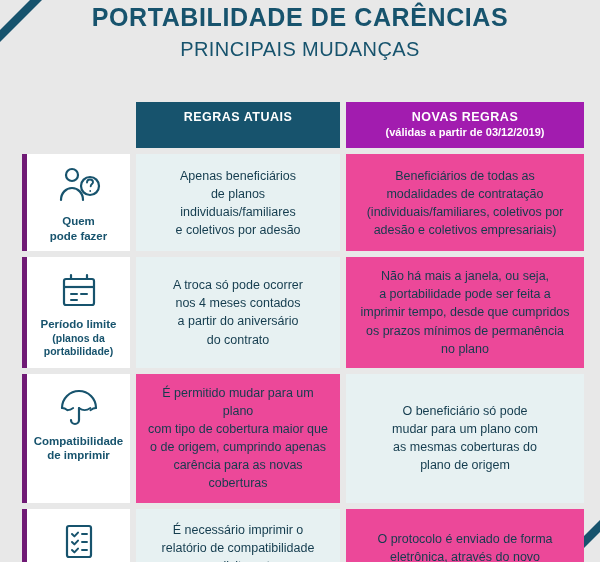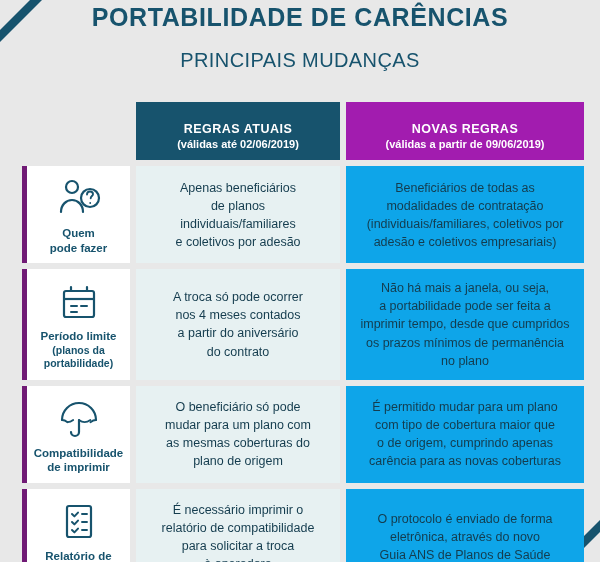--- a/index.html
+++ b/index.html
@@ -56,40 +56,40 @@
     font-size: 25px;
     font-weight: bold;
     letter-spacing: 0.6px;
     line-height: 1.1;
   }
   .title-sub {
     color: #17536d;
     font-size: 20px;
     font-weight: normal;
     letter-spacing: 0.4px;
-    margin-top: 17px;
+    margin-top: 6px;
   }
 
   
   .grid {
     position: absolute;
     top: 102px;
     left: 22px;
     width: 556px;
     display: grid;
     grid-template-columns: 108px 204px 238px;
     grid-auto-rows: auto;
     column-gap: 6px;
     row-gap: 6px;
   }
 
   .hdr {
     color: #ffffff;
     text-align: center;
-    padding: 20px 6px 9px;
+    padding: 8px 6px 9px;
     line-height: 1.25;
   }
   .hdr-title { font-size: 12.5px; font-weight: bold; letter-spacing: 0.5px; }
   .hdr-sub { font-size: 11px; font-weight: bold; }
   .hdr-current { background: #17536d; }
   .hdr-new { background: #a21caf; }
 
   .spacer { background: transparent; }
 
   .rowlabel {
@@ -127,45 +127,44 @@
     font-size: 12.5px;
     line-height: 1.45;
     text-align: center;
     display: flex;
     align-items: center;
     justify-content: center;
     padding: 10px 10px;
     white-space: pre-line;
   }
   .cell-current { background: #e7f1f2; }
-  .cell-new { background: #0ea5e9; }
+  .cell-new { background: #ec4899; }
 </style>
 </head>
 <body>
 
 <div class="corner corner-tl"></div>
 <div class="corner-tl-inner"></div>
 <div class="corner corner-br"></div>
 <div class="corner-br-inner"></div>
 
 <div class="title-wrap">
   <div class="title-main">PORTABILIDADE DE CARÊNCIAS</div>
   <div class="title-sub">PRINCIPAIS MUDANÇAS</div>
 </div>
 
 <div class="grid">
 
   <div class="spacer"></div>
   <div class="hdr hdr-current">
     <div class="hdr-title">REGRAS ATUAIS</div>
-    <div class="hdr-sub">(válidas até 02/06/2019)</div>
   </div>
   <div class="hdr hdr-new">
     <div class="hdr-title">NOVAS REGRAS</div>
-    <div class="hdr-sub">(válidas a partir de 09/06/2019)</div>
+    <div class="hdr-sub">(válidas a partir de 03/12/2019)</div>
   </div>
 
   <div class="rowlabel">
     <div class="ic">
       <svg width="44" height="42" viewBox="0 0 44 42" fill="none" stroke="#17536d" stroke-width="2.2">
         <circle cx="15" cy="9" r="6"></circle>
         <path d="M4 34c0-7 5-12 11-12s11 5 11 12" stroke-linecap="round"></path>
         <circle cx="33" cy="20" r="9"></circle>
         <path d="M30 16.5c0-1.8 1.4-3 3-3s3 1.2 3 2.8c0 1.6-2.3 2-2.3 3.9" stroke-linecap="round" stroke-width="1.9"></path>
         <circle cx="33.2" cy="25" r="0.9" fill="#17536d" stroke="none"></circle>
@@ -217,28 +216,28 @@
         <path d="M4 21c2.8 0 5.6 2.2 5.6 2.2M38 21c-2.8 0-5.6 2.2-5.6 2.2" stroke-linecap="round" stroke-width="1.8"></path>
         <path d="M9.6 23.2C12.4 23.2 15.2 21 15.2 21M21 21c0 0 2.8 2.2 5.6 2.2C29.4 23.2 32.4 21 32.4 21" stroke-linecap="round" stroke-width="1.8"></path>
         <path d="M21 21v12c0 2.2-1.8 4-4 4s-4-1.8-4-4" stroke-linecap="round"></path>
       </svg>
     </div>
     <div class="lbl">
       <span>Compatibilidade</span><br>
       <span>de imprimir</span>
     </div>
   </div>
+  <div class="cell cell-new">É permitido mudar para um plano
+com tipo de cobertura maior que
+o de origem, cumprindo apenas
+carência para as novas coberturas</div>
   <div class="cell cell-current">O beneficiário só pode
 mudar para um plano com
 as mesmas coberturas do
 plano de origem</div>
-  <div class="cell cell-new">É permitido mudar para um plano
-com tipo de cobertura maior que
-o de origem, cumprindo apenas
-carência para as novas coberturas</div>
 
   <div class="rowlabel">
     <div class="ic">
       <svg width="38" height="40" viewBox="0 0 38 40" fill="none" stroke="#17536d" stroke-width="2.2">
         <rect x="7" y="4" width="24" height="31" rx="2"></rect>
         <path d="M12 12l2.4 2.4L18 10.6" stroke-width="2" stroke-linecap="round" stroke-linejoin="round"></path>
         <path d="M12 20l2.4 2.4L18 18.6" stroke-width="2" stroke-linecap="round" stroke-linejoin="round"></path>
         <path d="M12 28l2.4 2.4L18 26.6" stroke-width="2" stroke-linecap="round" stroke-linejoin="round"></path>
         <path d="M22 12h5M22 20h5M22 28h5" stroke-width="1.9" stroke-linecap="round"></path>
       </svg>

